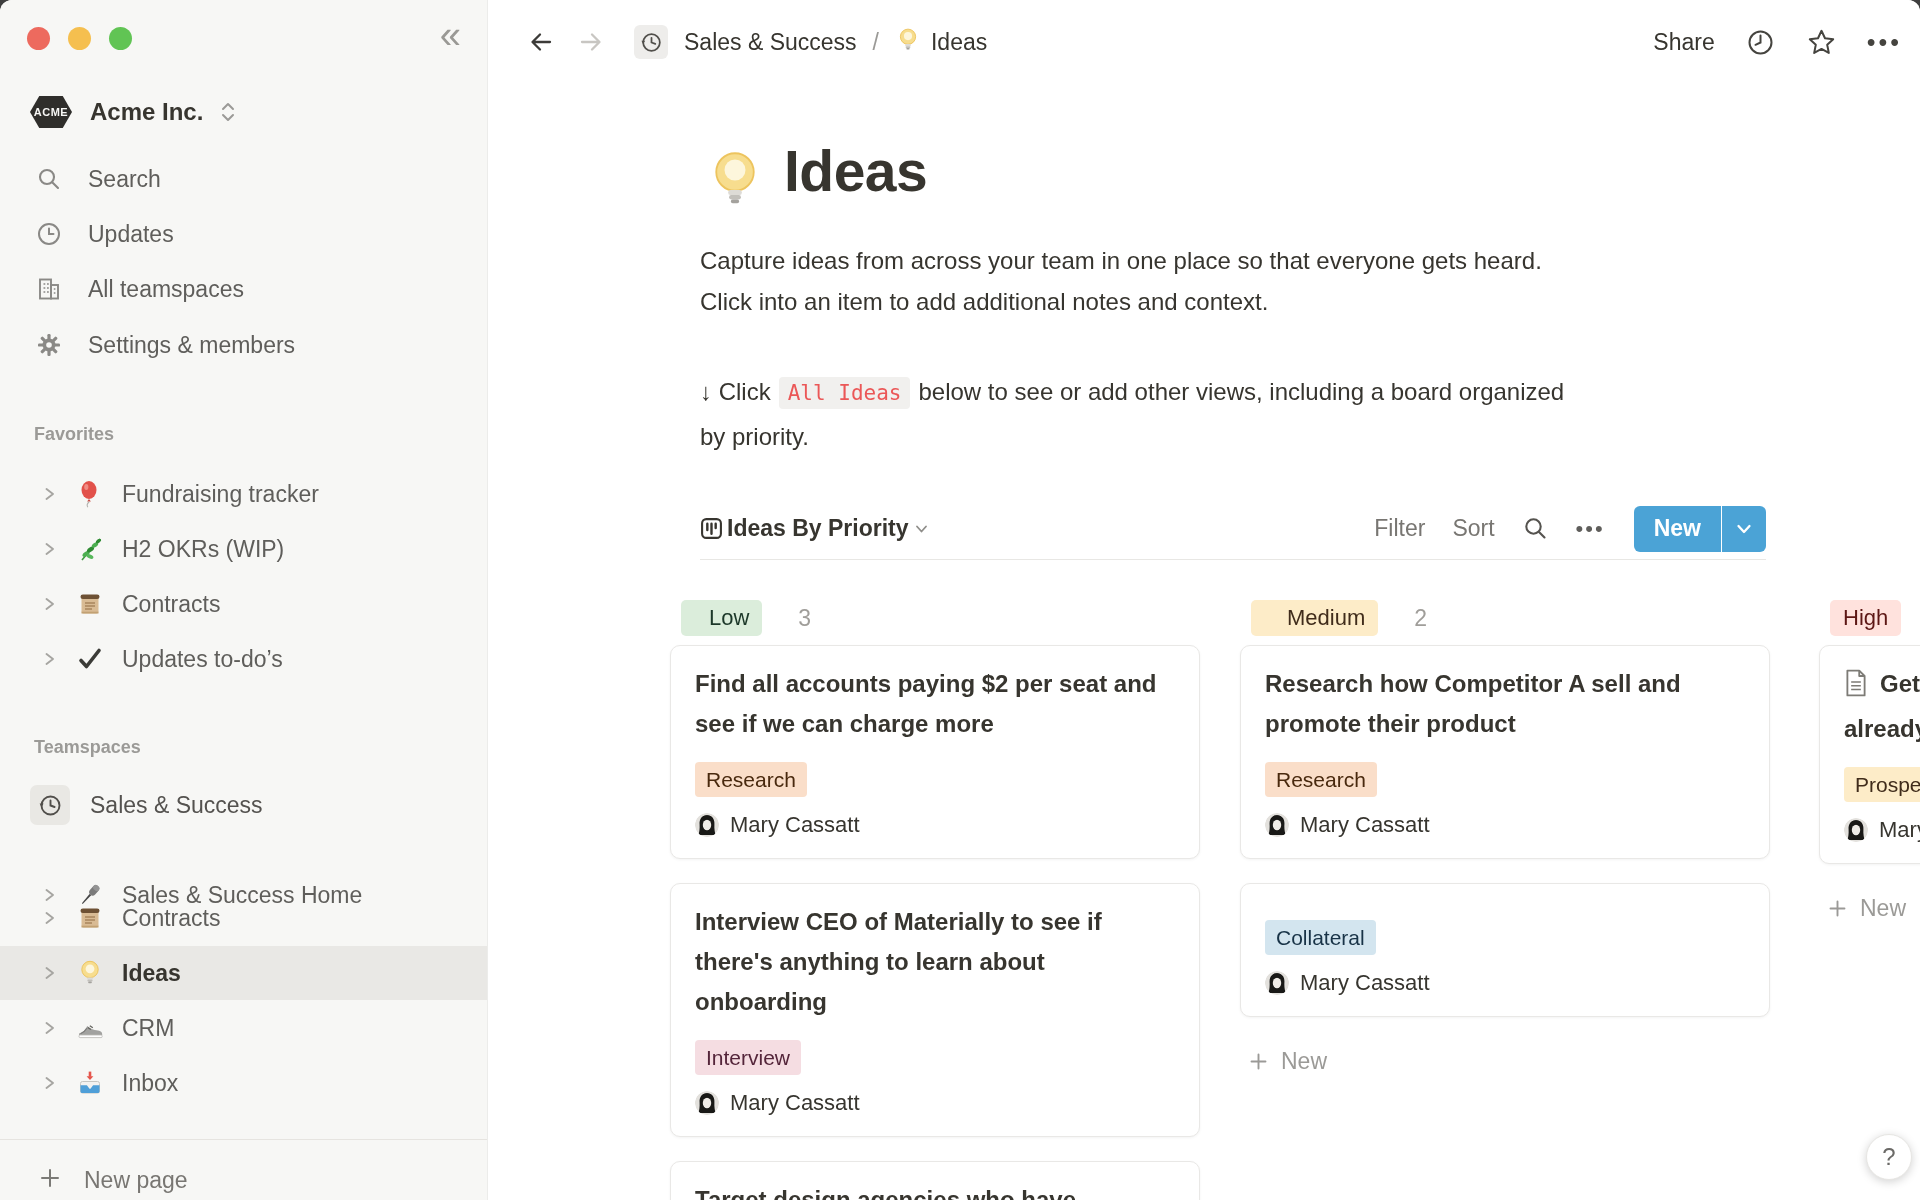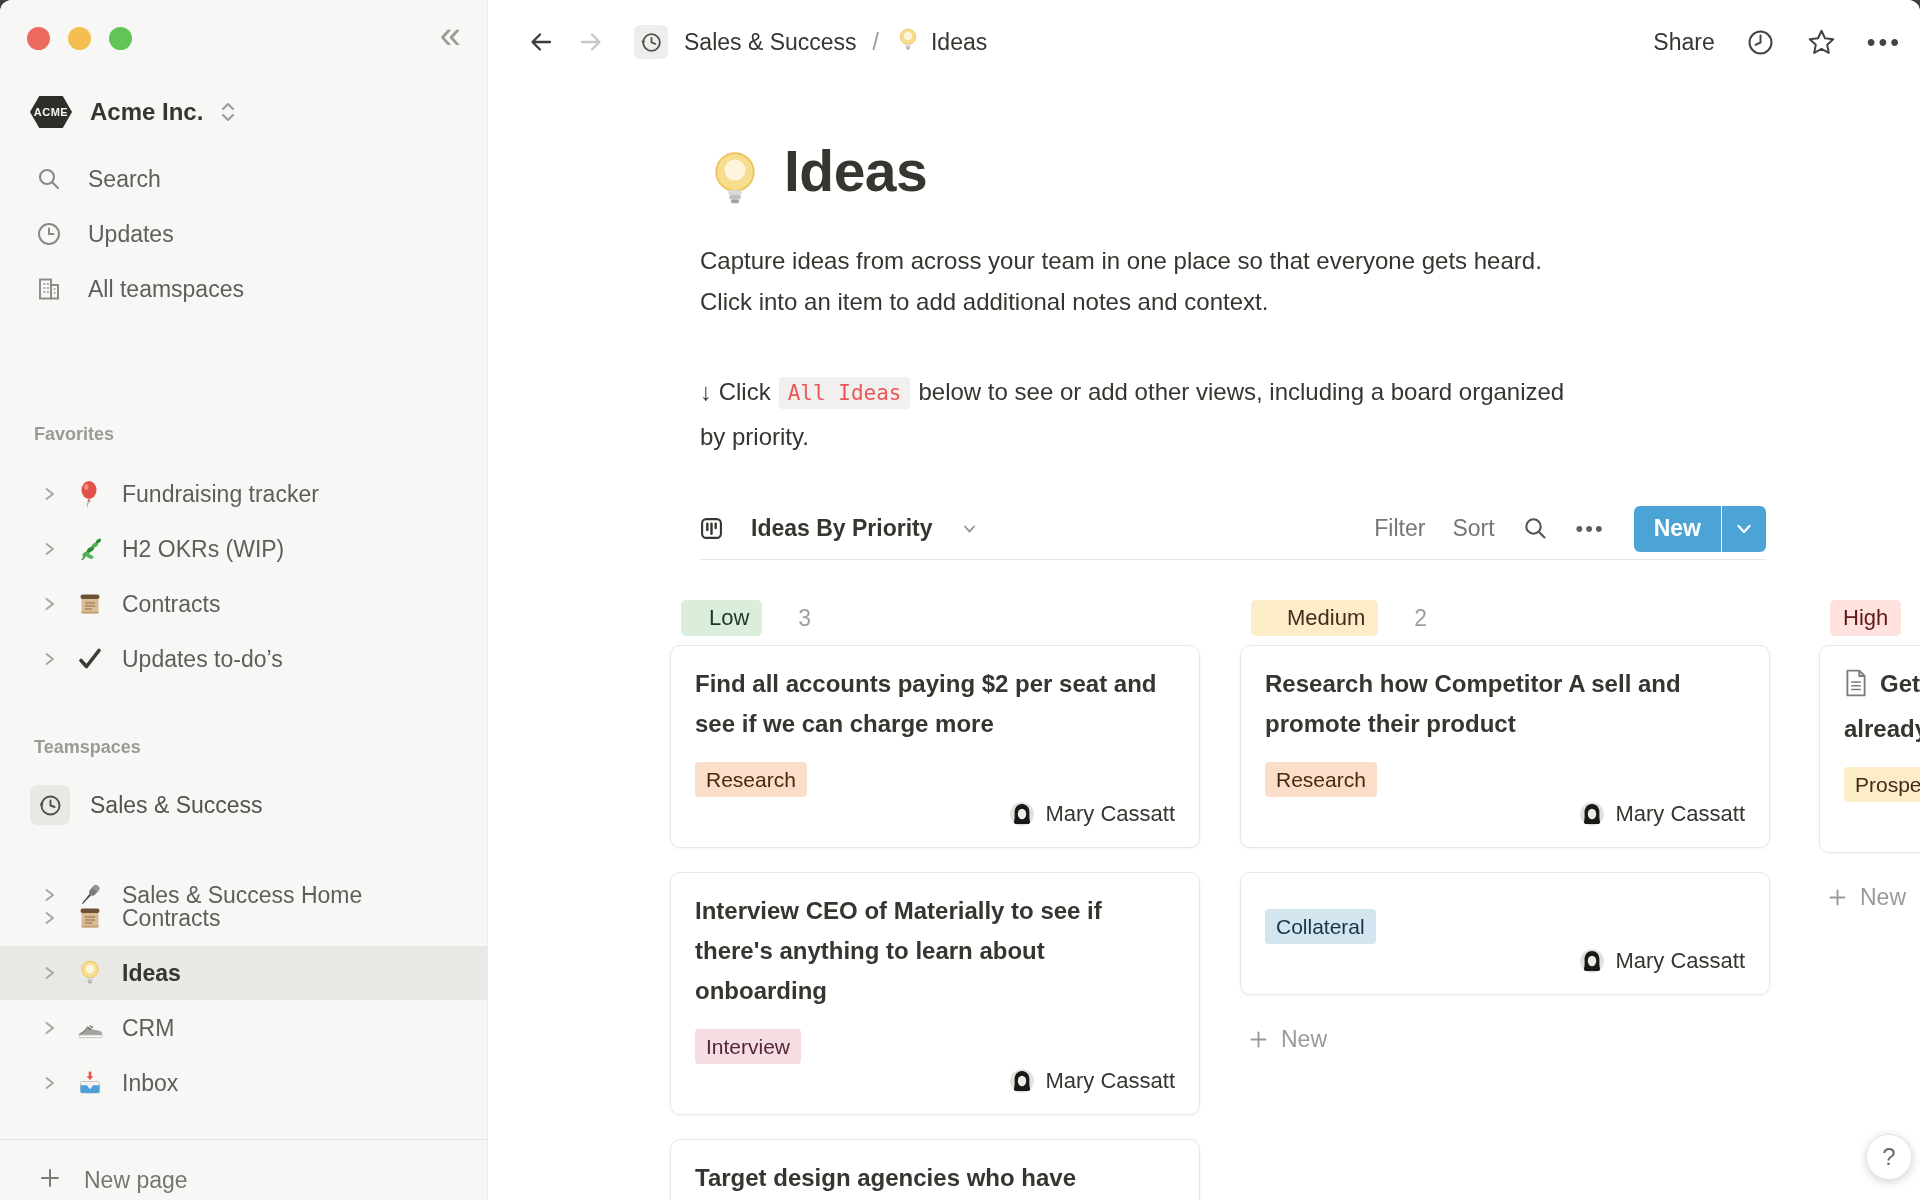--- a/index.html
+++ b/index.html
@@ -52,39 +52,39 @@
   .share { font-size:23px; color:#37352f; cursor:pointer; }
   .dots { font-size:25px; letter-spacing:3px; color:#45443f; cursor:pointer; }
 
   .page-emoji { position:absolute; left:215px; top:148px; cursor:pointer; }
   .page-title { position:absolute; left:296px; top:138px; font-size:57px; font-weight:700; letter-spacing:-.5px; color:#37352f; cursor:text; }
   .page-desc { position:absolute; left:212px; top:240px; font-size:24px; line-height:41px; color:#37352f; cursor:text; }
   .callout { position:absolute; left:212px; top:370px; font-size:24px; line-height:44px; color:#37352f; cursor:text; }
   .code-chip { font-family:"DejaVu Sans Mono","Liberation Mono",monospace; font-size:21px; color:#eb5757; background:#f1f0ee; border-radius:4px; padding:4px 9px; margin:0 8px; }
 
   .toolbar { position:absolute; left:212px; top:498px; width:1066px; height:62px; display:flex; align-items:center; border-bottom:1px solid #e8e7e4; }
-  .view-btn { display:flex; align-items:center; gap:28px; cursor:pointer; }
+  .view-btn { display:flex; align-items:center; gap:4px; cursor:pointer; }
   .view-name { font-size:23px; font-weight:600; color:#37352f; }
   .tools { margin-left:auto; display:flex; align-items:center; gap:27px; }
   .tool-lbl { font-size:23px; color:#787672; cursor:pointer; }
   .tb-dots { font-size:22px; letter-spacing:2px; color:#5f5e5b; cursor:pointer; }
   .new-btn { height:46px; border-radius:6px; display:flex; align-items:stretch; overflow:hidden; cursor:pointer; margin-left:2px; }
   .new-main { display:flex; align-items:center; padding:0 20px; color:#fff; font-size:23px; font-weight:600; }
   .new-sep { width:1px; background:rgba(255,255,255,.4); }
   .new-caret { width:44px; display:flex; align-items:center; justify-content:center; }
 
   .column { position:absolute; top:600px; width:530px; }
   .col-head { height:36px; display:flex; align-items:center; padding-left:11px; cursor:pointer; }
   .col-pill { display:inline-block; font-size:22px; font-weight:500; line-height:36px; padding:0 13px; border-radius:5px; white-space:nowrap; }
   .col-count { margin-left:36px; font-size:23px; color:#a09e9a; }
   .cards { margin-top:9px; display:flex; flex-direction:column; gap:24px; }
   .card { background:#fff; border:1px solid #e9e8e6; border-radius:10px; padding:18px 24px 20px; box-shadow:0 1px 3px rgba(15,15,15,.05); cursor:pointer; }
   .card-title { font-size:24px; font-weight:600; line-height:40px; color:#37352f; }
   .tag { display:inline-block; margin-top:18px; font-size:21px; line-height:27px; padding:4px 11px; border-radius:4px; white-space:nowrap; }
-  .person { display:flex; align-items:center; gap:11px; margin-top:4px; font-size:22px; color:#37352f; white-space:nowrap;justify-content:flex-end; }
+  .person { display:flex; align-items:center; gap:11px; margin-top:15px; font-size:22px; color:#37352f; white-space:nowrap; }
   .avatar { width:24px; height:24px; border-radius:50%; overflow:hidden; flex:none; }
   .doc-ic { display:inline-block; vertical-align:-5px; margin-right:12px; }
   .add-new { margin-top:24px; height:40px; display:flex; align-items:center; gap:12px; padding-left:8px; font-size:23px; color:#9b9a97; cursor:pointer; }
   .card-partial { height:160px; overflow:hidden; }
 
   .help-btn { position:absolute; right:8px; bottom:20px; width:46px; height:46px; border-radius:50%; background:#fff;
               border:1px solid #e7e6e3; box-shadow:0 2px 10px rgba(0,0,0,.18); display:flex; align-items:center; justify-content:center;
               font-size:24px; font-weight:500; color:#6b6a67; cursor:pointer; }
 </style>
 </head>
@@ -129,20 +129,35 @@
     </div>
     <div class="srow nav-row" style="top:262px">
       <span class="nicon">
           <svg width="28" height="28" viewBox="0 0 28 28" fill="none" stroke="#8a8986" stroke-width="1.9">
             <rect x="5" y="4.5" width="11" height="19"></rect>
             <rect x="16" y="10" width="7" height="13.5"></rect>
             <path d="M8.5 9h1.8M12 9h1.8M8.5 13h1.8M12 13h1.8M8.5 17h1.8M12 17h1.8M18.8 14h1.6M18.8 18h1.6" stroke-width="1.7"></path>
           </svg>
         </span>
       <span class="lbl">All teamspaces</span>
+    </div>
+    <div class="srow nav-row" style="top:318px">
+      <span class="nicon">
+          <svg width="28" height="28" viewBox="0 0 28 28" fill="#8a8986">
+            <g>
+              <rect x="12.4" y="3" width="3.2" height="22" rx="1.2"></rect>
+              <rect x="12.4" y="3" width="3.2" height="22" rx="1.2" transform="rotate(45 14 14)"></rect>
+              <rect x="12.4" y="3" width="3.2" height="22" rx="1.2" transform="rotate(90 14 14)"></rect>
+              <rect x="12.4" y="3" width="3.2" height="22" rx="1.2" transform="rotate(135 14 14)"></rect>
+              <circle cx="14" cy="14" r="6.5"></circle>
+              <circle cx="14" cy="14" r="2.8" fill="#f7f7f5"></circle>
+            </g>
+          </svg>
+        </span>
+      <span class="lbl">Settings &amp; members</span>
     </div>
 
     <div class="sec-label" style="top:424px">Favorites</div>
 
     <div class="srow item-row" style="top:467px">
       <span class="chev">
           <svg width="15" height="16" viewBox="0 0 15 16" fill="none" stroke="#a6a5a1" stroke-width="1.9" stroke-linecap="round" stroke-linejoin="round">
             <polyline points="4.5,3 11,8 4.5,13"></polyline>
           </svg>
         </span>

